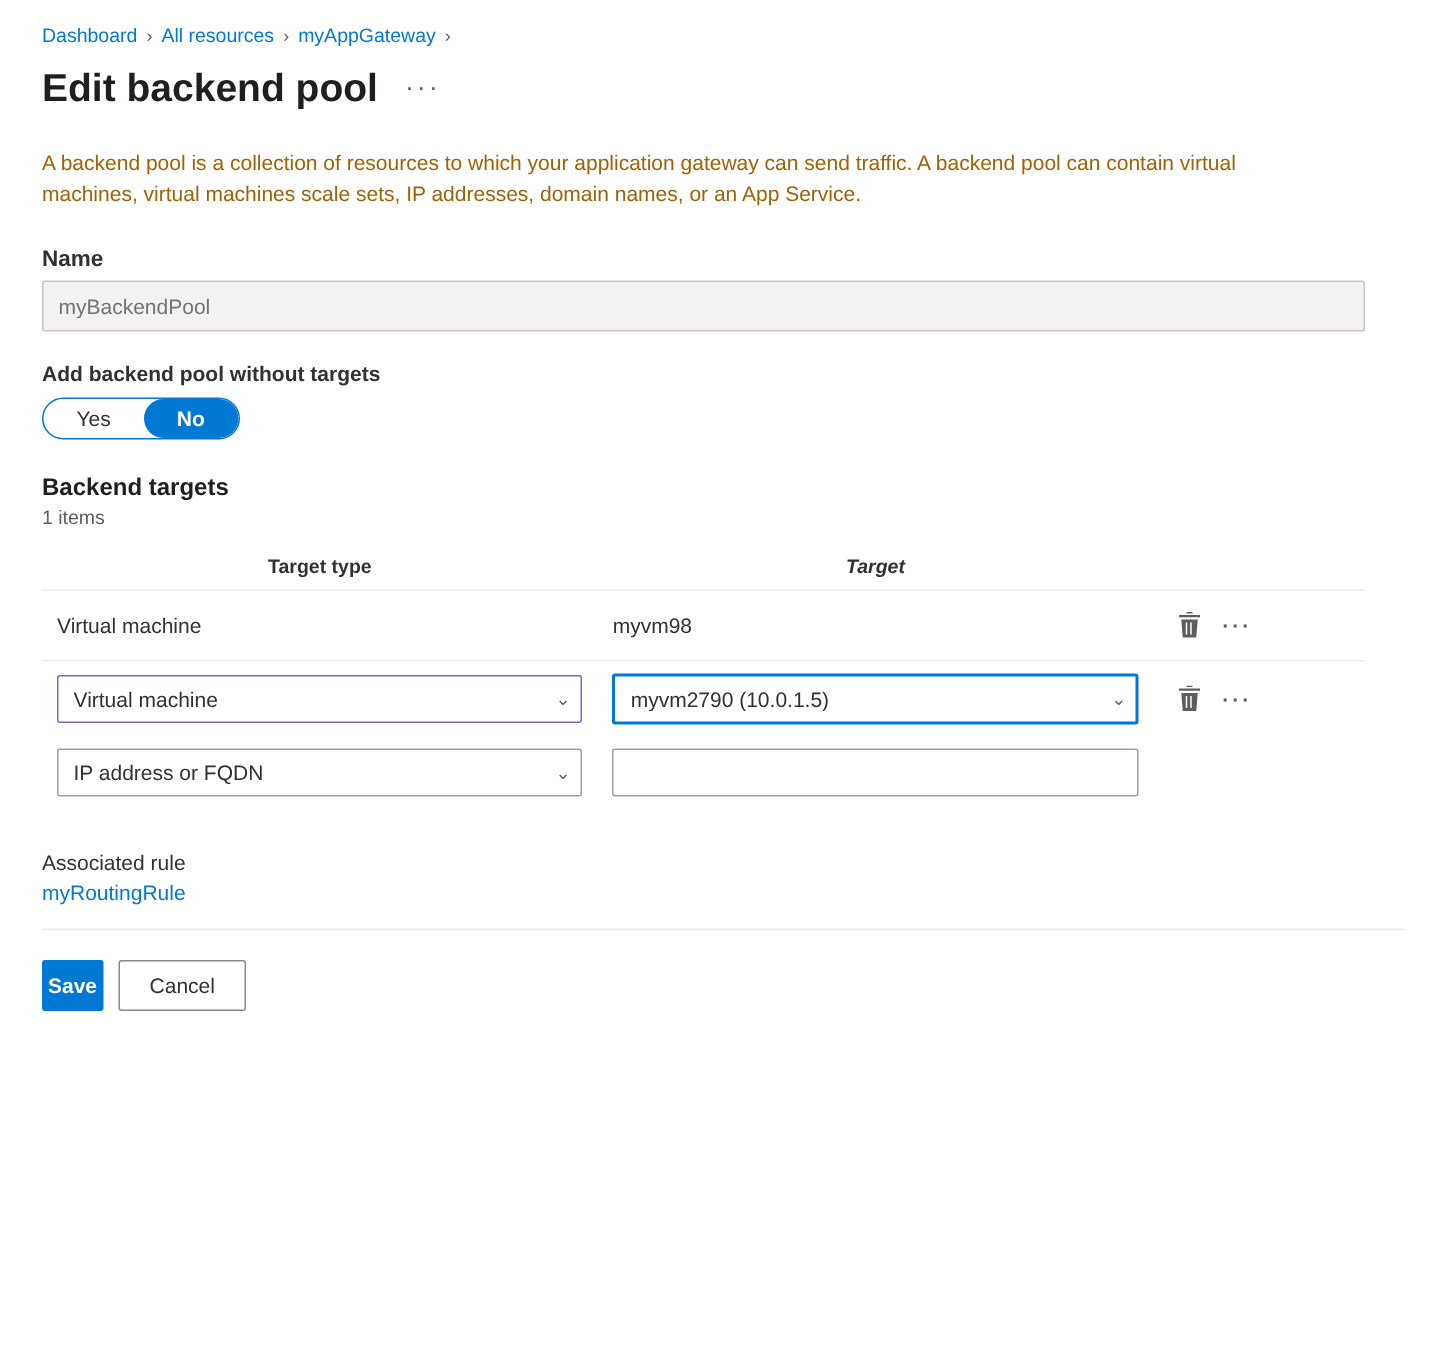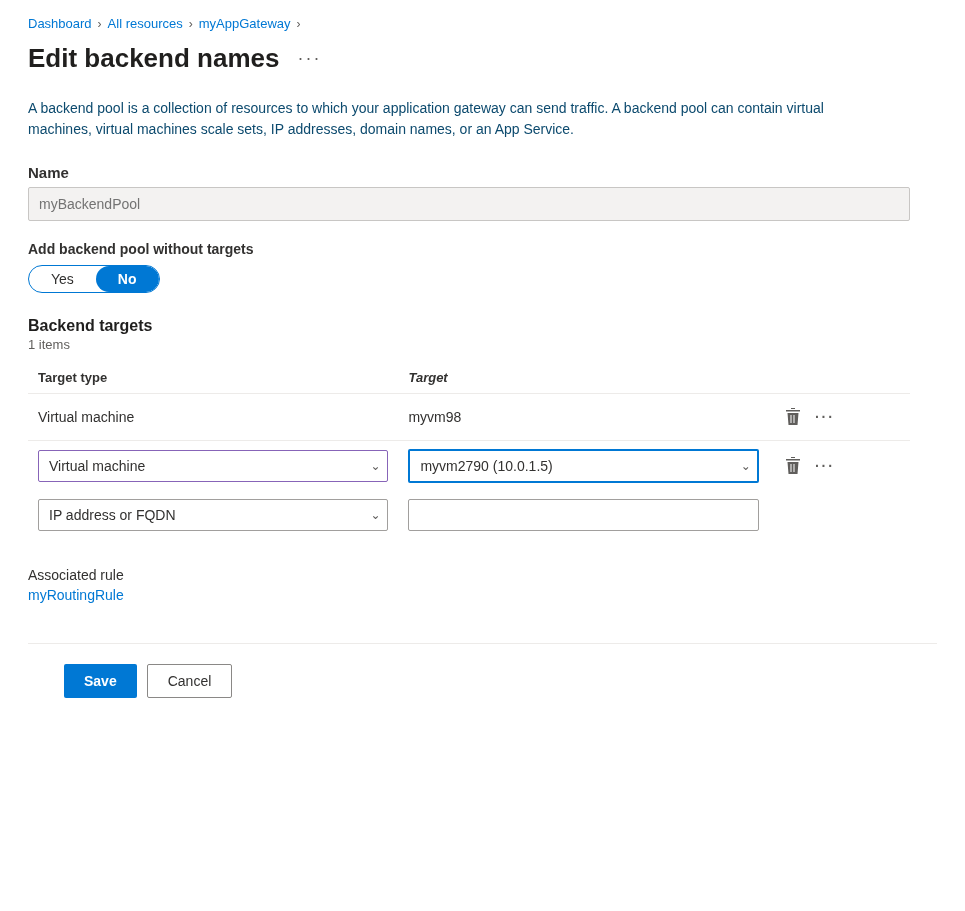--- a/index.html
+++ b/index.html
@@ -48,21 +48,21 @@
       border: none;
       cursor: pointer;
       font-size: 18px;
       color: #605e5c;
       padding: 4px 6px;
       border-radius: 2px;
       letter-spacing: 2px;
     }
     .description {
       font-size: 14px;
-      color: #0c4a6e;
+      color: #a16207;
       line-height: 1.5;
       margin-bottom: 24px;
       max-width: 820px;
     }
     .field-section {
       margin-bottom: 20px;
     }
     .field-label {
       font-size: 15px;
       font-weight: 600;
@@ -124,21 +124,21 @@
       font-size: 13px;
       color: #605e5c;
       margin-bottom: 10px;
     }
     .targets-table {
       width: 100%;
       max-width: 882px;
       border-collapse: collapse;
     }
     .targets-table th {
-      text-align: left;
+      text-align: center;
       font-size: 13px;
       font-weight: 600;
       color: #323130;
       padding: 8px 10px;
       border-bottom: 1px solid #edebe9;
     }
     .targets-table td {
       padding: 8px 10px;
       vertical-align: middle;
     }
@@ -211,21 +211,21 @@
       border: none;
       cursor: pointer;
       padding: 4px 2px;
       color: #605e5c;
       font-size: 14px;
       letter-spacing: 2px;
       font-weight: 700;
     }
     .associated-rule-section {
       margin-top: 28px;
-      margin-bottom: 40px;
+      margin-bottom: 16px;
     }
     .associated-rule-label {
       font-size: 14px;
       color: #323130;
       margin-bottom: 4px;
     }
     .associated-rule-link {
       color: #0078d4;
       text-decoration: none;
       font-size: 14px;
@@ -238,26 +238,25 @@
     }
     .footer-actions {
       display: flex;
       gap: 10px;
       margin-top: 20px;
     }
     .btn-save {
       background: #0078d4;
       color: #fff;
       border: none;
-      padding: 8px 20px;
-      font-size: 14px;
-      font-weight: 600;
-      cursor: pointer;
-      border-radius: 2px;
-      margin-left: 36px;
+      padding: 8px 4px;
+      font-size: 14px;
+      font-weight: 600;
+      cursor: pointer;
+      border-radius: 2px;
     }
     .btn-cancel {
       background: #fff;
       color: #323130;
       border: 1.5px solid #8a8886;
       padding: 8px 20px;
       font-size: 14px;
       cursor: pointer;
       border-radius: 2px;
     }
@@ -270,21 +269,21 @@
   <nav class="breadcrumb">
     <a href="#">Dashboard</a>
     <span class="breadcrumb-sep">›</span>
     <a href="#">All resources</a>
     <span class="breadcrumb-sep">›</span>
     <a href="#">myAppGateway</a>
     <span class="breadcrumb-sep">›</span>
   </nav>
 
   <div class="page-header">
-    <h1 class="page-title">Edit backend names</h1>
+    <h1 class="page-title">Edit backend pool</h1>
     <button class="more-btn">···</button>
   </div>
 
   <p class="description">A backend pool is a collection of resources to which your application gateway can send traffic. A backend pool can contain virtual machines, virtual machines scale sets, IP addresses, domain names, or an App Service.</p>
 
   <div class="field-section">
     <div class="field-label">Name</div>
     <input type="text" class="text-input-readonly" readonly="" value="myBackendPool" style="">
   </div>
 

